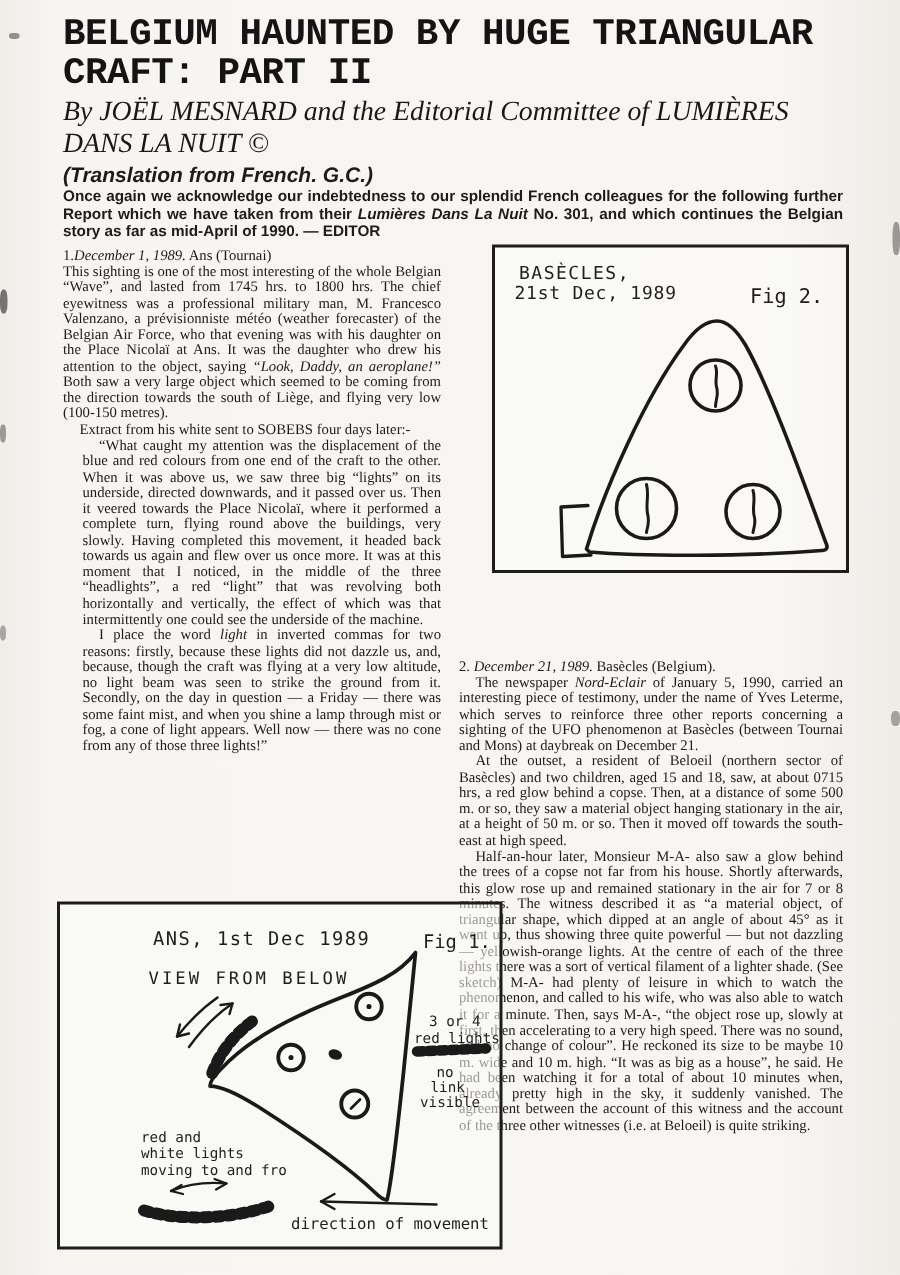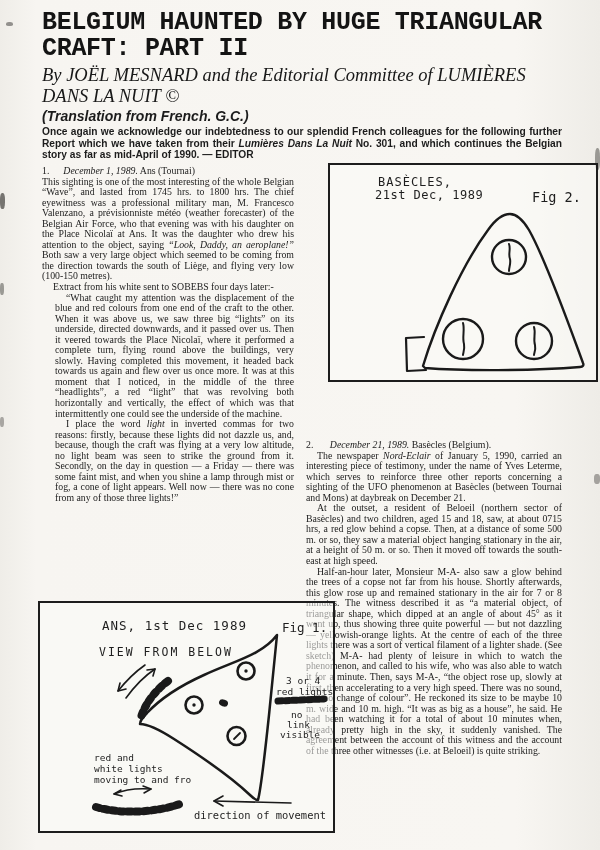--- a/index.html
+++ b/index.html
@@ -38,28 +38,28 @@
   
   .bodytext{
     position:absolute;
     font-size:9.8px;line-height:10.55px;text-align:justify;
     color:#1b1b1b;
   }
   .story1{left:42px;top:166px;width:252px;}
   .story2{left:306px;top:440px;width:256px;}
   .bodytext p{margin:0;}
   .bodytext p.indent{text-indent:11px;}
-  .heading em{font-style:italic;margin-left:14px;}
+  .heading em{font-style:italic;}
   .quote{margin-left:13px;}
   
   .figbox{
     position:absolute;border:2px solid #1d1d1d;background:rgba(252,251,248,0.55);
   }
   .fig1{left:38px;top:601px;width:249px;height:228px;padding-left:44px;}
-  .fig2{left:328px;top:163px;width:234px;height:215px;padding-left:32px;}
+  .fig2{left:328px;top:163px;width:234px;height:215px;}
   .figbox svg{display:block;}
   .figtext{
     font-family:"DejaVu Sans Mono", monospace;
     fill:#1e1e1e;
   }
   .sketch{stroke:#1a1a1a;fill:none;stroke-linecap:round;stroke-linejoin:round;}
   
   .smudge{position:absolute;background:#34322f;border-radius:40%;}
   .s1{left:0;top:193px;width:5px;height:16px;opacity:.65;}
   .s2{left:0;top:283px;width:4px;height:12px;opacity:.45;}

